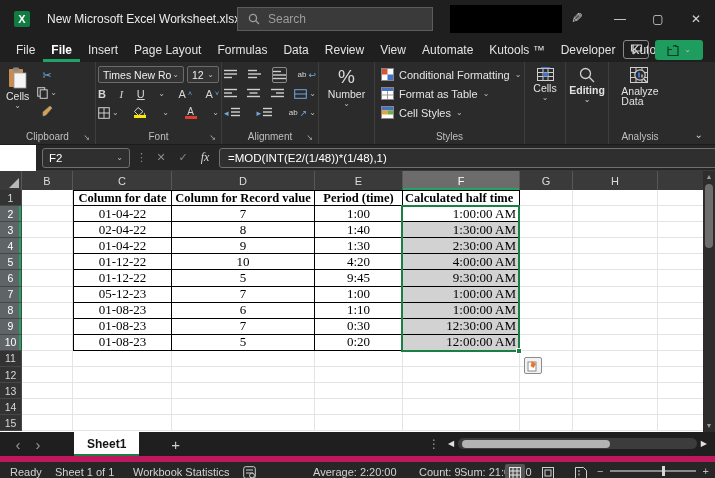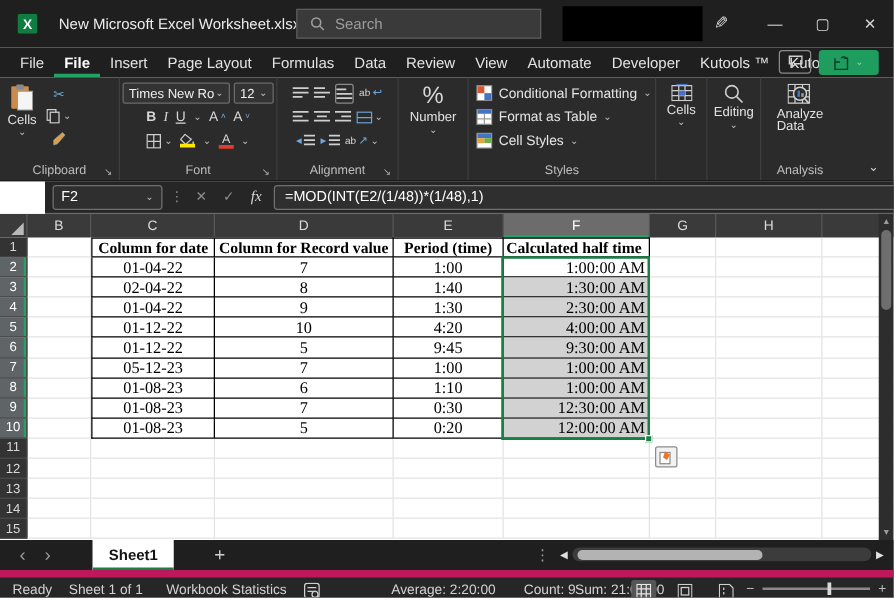--- a/index.html
+++ b/index.html
@@ -39,21 +39,21 @@
   .rlabel{height:15px;font-size:10px;color:#bfbfbf;display:flex;align-items:center;
           justify-content:center;position:relative;}
   .launcher{position:absolute;right:3px;bottom:2px;font-size:8px;color:#aaa;}
   .bigbtn{display:flex;flex-direction:column;align-items:center;justify-content:center;
           gap:1px;font-size:10.5px;color:#e2e2e2;padding:2px 4px;}
   .chev{font-size:8px;color:#bdbdbd;line-height:6px;}
   .smallcol{display:flex;flex-direction:column;gap:2px;margin-left:4px;margin-top:2px;}
   .sib{height:16px;display:flex;align-items:center;justify-content:center;gap:2px;font-size:11px;}
   .dd{background:#333;border:1px solid #6b6b6b;border-radius:2px;height:17px;display:flex;
       align-items:center;justify-content:space-between;padding:0 4px;font-size:10.5px;color:#eee;}
-  .fontrow{display:flex;gap:6px;align-items:center;height:19px;justify-content:center;}
+  .fontrow{display:flex;gap:6px;align-items:center;height:19px;justify-content:space-between;}
   .cbar{display:block;width:12px;height:3px;margin-top:-1px;}
   .stylerow{display:flex;align-items:center;gap:5px;height:19px;font-size:11px;color:#e4e4e4;white-space:nowrap;}
   .collapse-chev{position:absolute;right:12px;bottom:4px;font-size:10px;color:#cfcfcf;}
   .bi{font-weight:bold;} .it{font-style:italic;font-family:"Liberation Serif",serif;}
   .un{text-decoration:underline;}
 
   
   .fbar{position:absolute;left:0;top:145px;width:715px;height:26px;background:#262626;display:flex;
         align-items:center;padding:0 6px;gap:6px;border-bottom:1px solid #3a3a3a;margin-left:36px;}
   .namebox{width:88px;height:20px;background:#2f2f2f;border:1px solid #707070;border-radius:3px;
@@ -158,22 +158,22 @@
   <div class="tabsrow">
     <span class="rtab">File</span>
     <span class="rtab active">File</span>
     <span class="rtab">Insert</span>
     <span class="rtab">Page Layout</span>
     <span class="rtab">Formulas</span>
     <span class="rtab">Data</span>
     <span class="rtab">Review</span>
     <span class="rtab">View</span>
     <span class="rtab">Automate</span>
+    <span class="rtab">Kutools ™</span>
     <span class="rtab">Developer</span>
-    <span class="rtab">Kutools ™</span>
     <span class="rtab">Kutools Plus</span>
 
     <div class="comment-btn">
       <svg width="13" height="11" viewBox="0 0 13 11">
           <path d="M1.5 1h10v6h-5l-2.5 2.5V7h-2.5z" fill="none" stroke="#cfcfcf" stroke-width="1.1"></path>
         </svg>
     </div>
     <div class="share-btn">
       <svg width="12" height="11" viewBox="0 0 12 11">
           <path d="M1 4.5h4M1 1.5v9h10v-9h-3" fill="none" stroke="#0b3d24" stroke-width="1.2"></path>
@@ -440,21 +440,21 @@
               <rect x="6" y="5.5" width="5" height="4" fill="#4472c4"></rect>
               <line x1="4" y1="0.5" x2="13" y2="0.5" stroke="#4472c4" stroke-width="1.4"></line>
             </svg>
           <span>Cells</span>
           <span class="chev">⌄</span>
         </div>
       </div>
     </div>
 
     <div class="rgroup" style="width:43px;">
-      <div class="rbody" style="justify-content:center;width:100%;">
+      <div class="rbody" style="justify-content:center;width:100%;font-weight:bold;">
         <div class="bigbtn">
           <svg width="16" height="16" viewBox="0 0 16 16">
               <circle cx="6.5" cy="6.5" r="5" fill="none" stroke="#cfcfcf" stroke-width="1.3"></circle>
               <line x1="10.3" y1="10.3" x2="15" y2="15" stroke="#cfcfcf" stroke-width="1.3"></line>
             </svg>
           <span>Editing</span>
           <span class="chev">⌄</span>
         </div>
       </div>
     </div>

